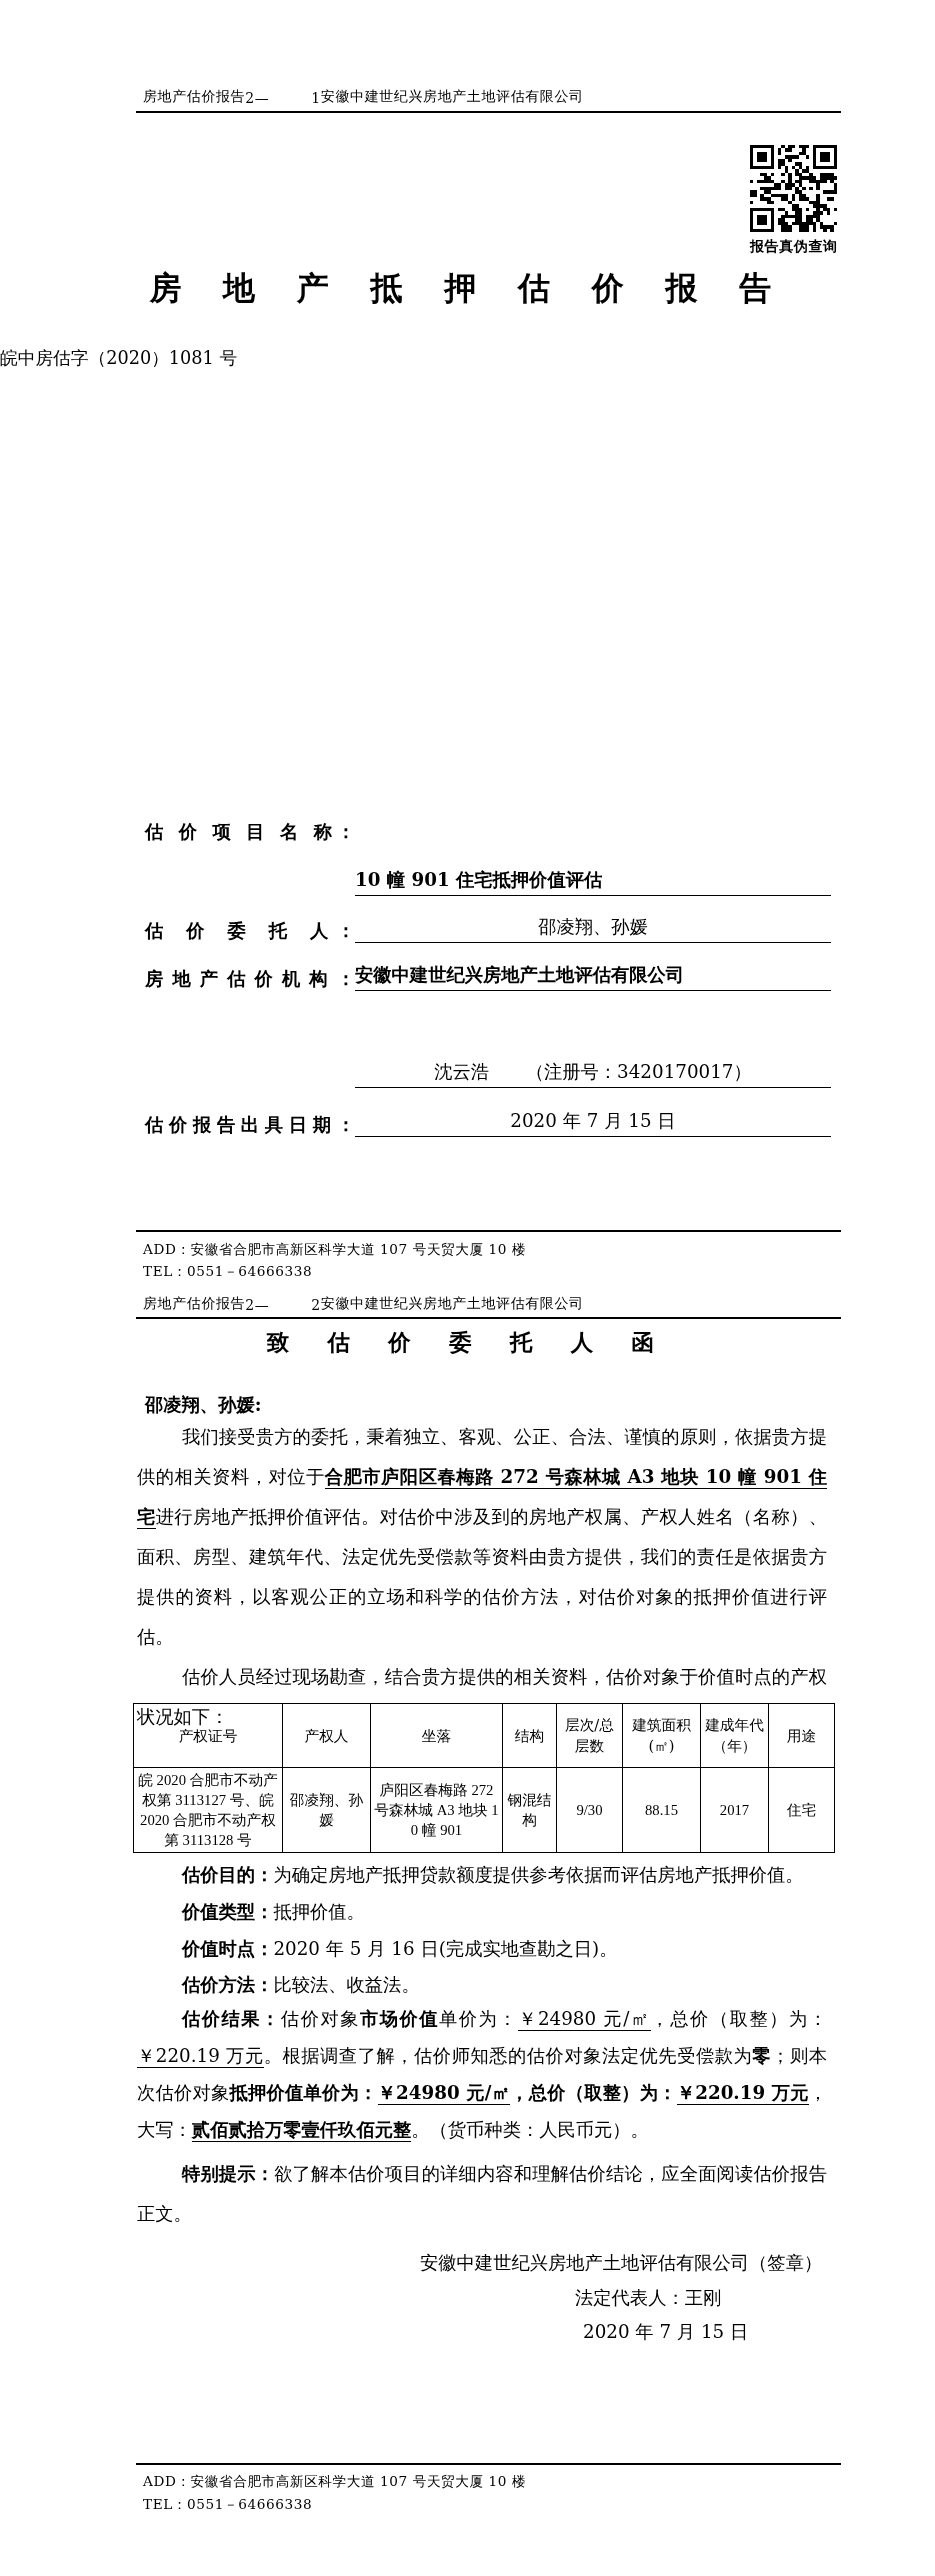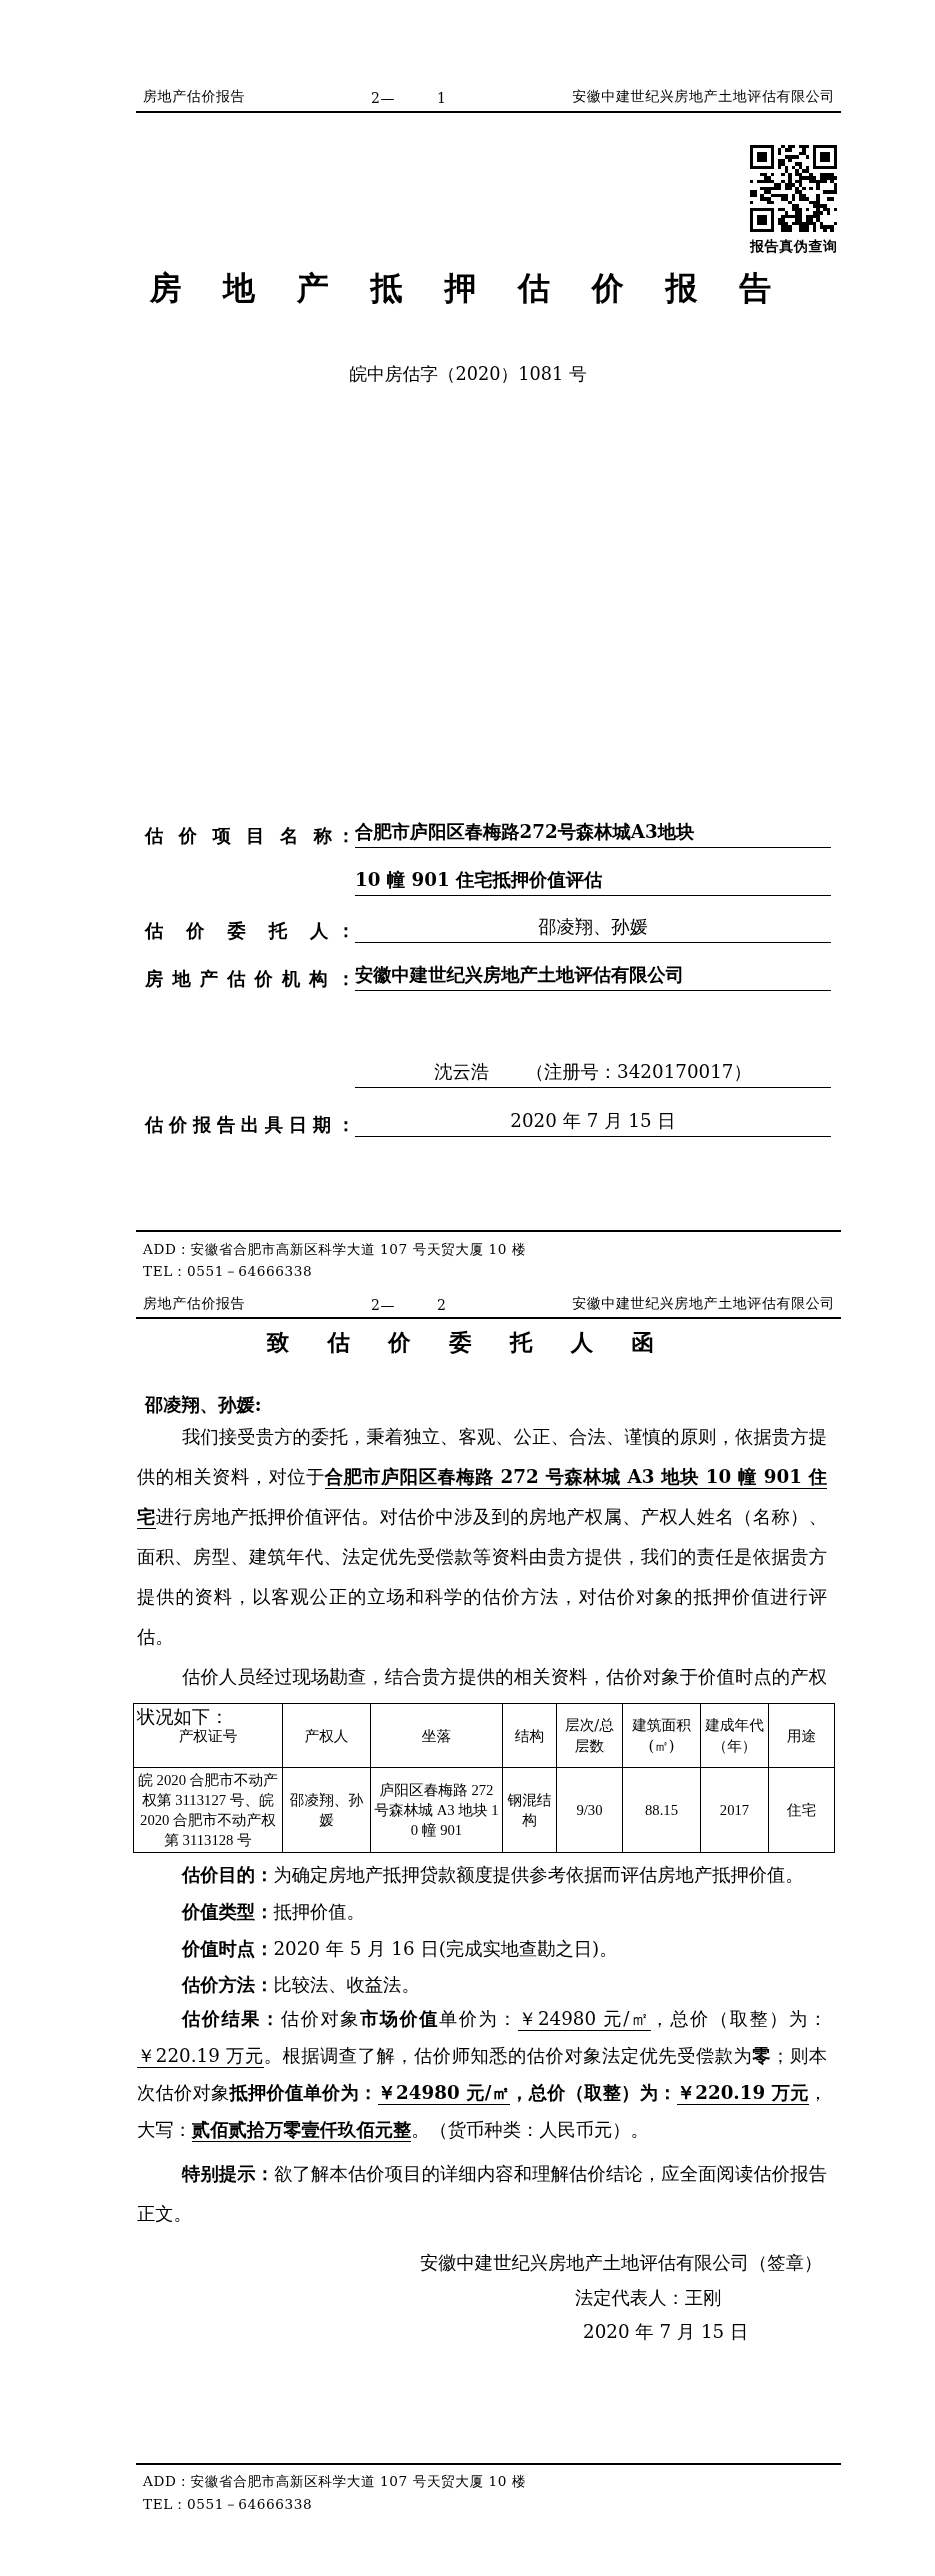--- a/index.html
+++ b/index.html
@@ -2,32 +2,32 @@
 <html style="font-size:9.4px"><head>
 <meta charset="utf-8">
 <style>
   html,body{margin:0;padding:0;background:#ffffff;}
   #page{position:relative;width:936px;height:2576px;background:#fff;
         font-family:"DejaVu Serif","Liberation Serif",serif;color:#000;overflow:hidden;}
   .abs{position:absolute;}
   .b{font-weight:bold;}
   .u{border-bottom:1.8px solid #000;padding-bottom:1.2px;}
   
-  .hdr{left:143px;width:692px;display:flex;justify-content:space-between;align-items:flex-end;
-       font-size:14px;letter-spacing:0.6px;gap:48px;}
+  .hdr{left:143px;width:692px;display:flex;align-items:flex-end;
+       font-size:14px;letter-spacing:0.6px;}
   .hdr-c{display:flex;gap:42px;}
   .rule{left:136px;width:705px;height:2.4px;background:#000;}
   
   .qr{left:750px;top:145px;width:87px;text-align:center;}
   .qr svg{width:87px;height:87px;display:block;shape-rendering:crispEdges;}
   .qr-cap{margin-top:5.9px;font-size:14px;font-weight:bold;letter-spacing:0.6px;white-space:nowrap;}
   
   .title{left:0;top:267px;width:936px;text-align:center;font-size:32px;font-weight:bold;
          letter-spacing:15.3px;white-space:nowrap;}
-  .docnum{left:0;top:362px;width:936px;text-align:center;font-size:17.7px;}
+  .docnum{left:0;top:346px;width:936px;font-size:17.7px;}
   
   .frow{position:absolute;left:145px;width:686px;display:flex;align-items:flex-end;
         font-size:18.3px;font-weight:bold;}
   .flabel{width:210px;flex:0 0 210px;text-align:justify;text-align-last:justify;}
   .fval{flex:1;border-bottom:1.8px solid #000;padding-bottom:2.9px;text-align:left;min-height:23.6px;}
   .fval.ctr{text-align:center;}
   .fval.nrm{font-weight:normal;}
   
   .ft{left:143px;font-size:13.6px;letter-spacing:0.6px;}
   
@@ -377,21 +377,20 @@
         <rect x="23" y="24" width="1" height="1" fill="#000"></rect>
       </svg>
     <div class="qr-cap">报告真伪查询</div>
   </div>
 
   <div class="title abs">房 地 产 抵 押 估 价 报 告</div>
   <div class="docnum abs">皖中房估字（2020）1081 号</div>
 
   <div class="frow" style="top:819px;">
     <div class="flabel">估 价 项 目 名 称：</div>
-    <div class="fval">合肥市庐阳区春梅路272号森林城A3地块</div>
   </div>
   <div class="frow" style="top:867px;">
     <div class="flabel"></div>
     <div class="fval">10 幢 901 住宅抵押价值评估</div>
   </div>
   <div class="frow" style="top:914px;">
     <div class="flabel">估 价 委 托 人：</div>
     <div class="fval ctr nrm">邵凌翔、孙媛</div>
   </div>
   <div class="frow" style="top:962px;">

